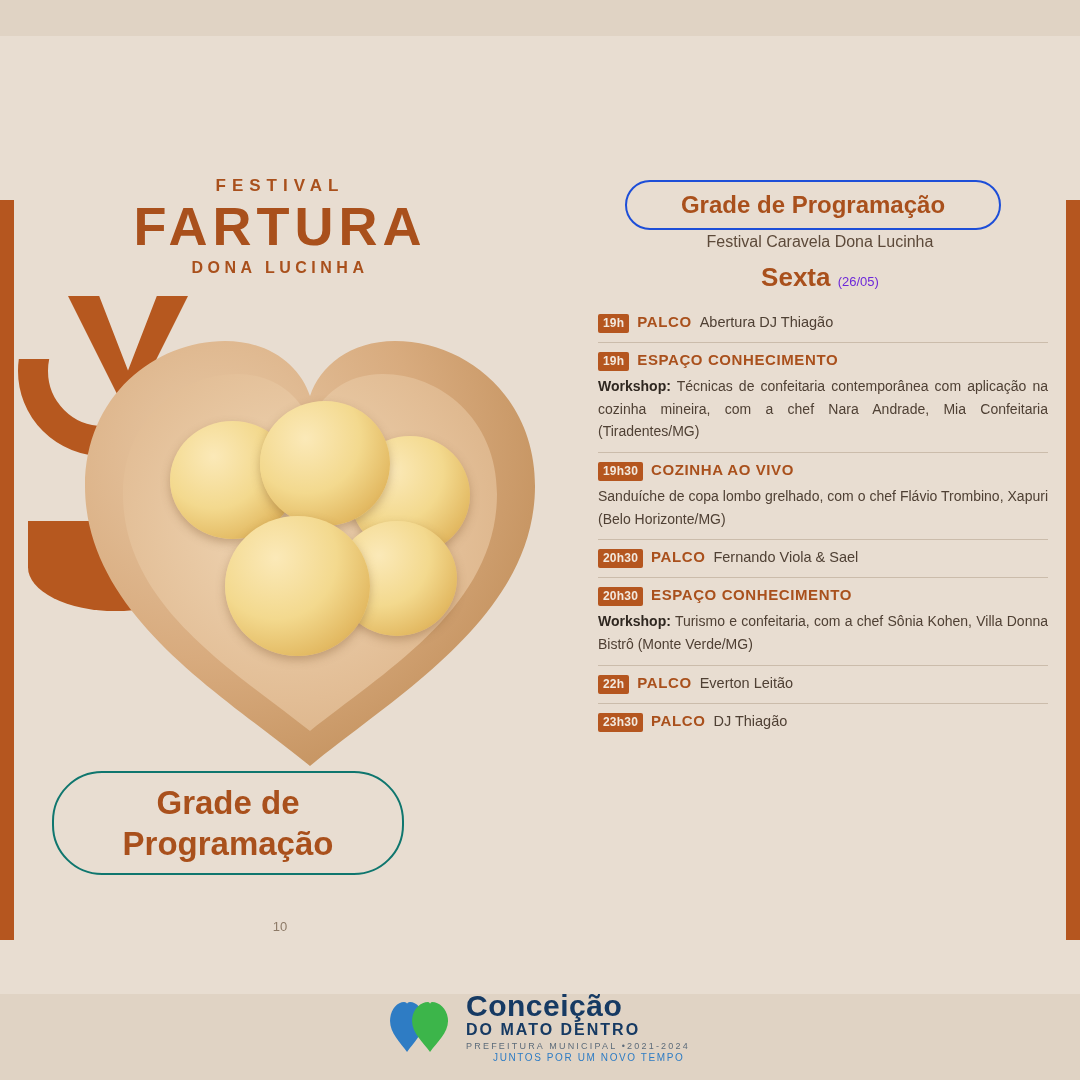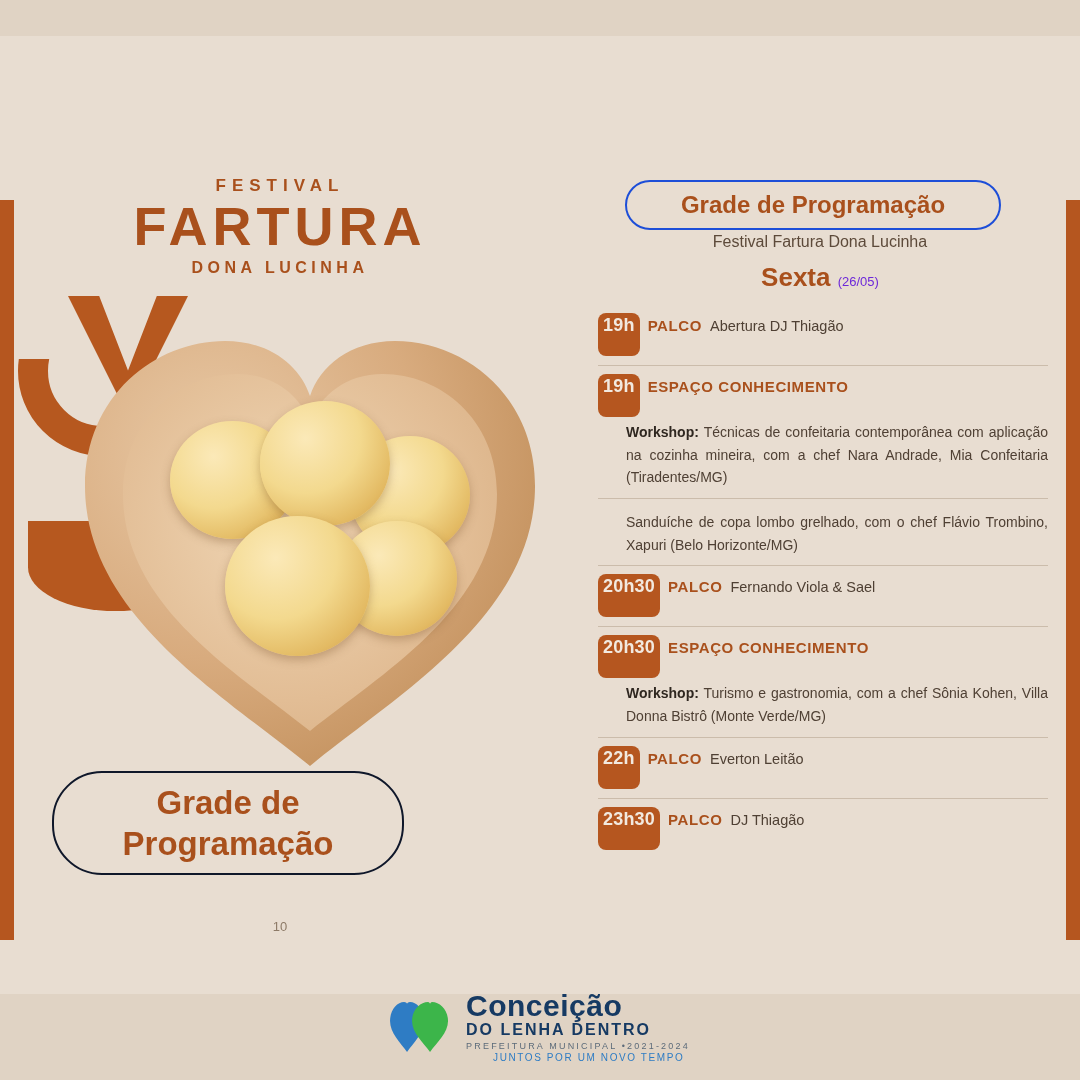--- a/index.html
+++ b/index.html
@@ -177,21 +177,21 @@
   .bread.b4 { left: 150px; top: 200px; width: 145px; height: 140px; }
   .bread.b5 { left: 262px; top: 205px; width: 120px; height: 115px; }
 
   
   .left-pill {
     position: absolute;
     left: 52px;
     top: 755px;
     width: 348px;
     height: 100px;
-    border: 2px solid #0f172a;
+    border: 2px solid #0f766e;
     border-radius: 50px;
     color: #a9501c;
     display: flex;
     align-items: center;
     justify-content: center;
     text-align: center;
     line-height: 1.25;
     font-size: 33px;
     font-weight: bold;
   }
@@ -264,44 +264,43 @@
   .ev:last-child { border-bottom: none; }
   .ev-head {
     display: flex;
     align-items: baseline;
     gap: 8px;
     flex-wrap: wrap;
   }
   .time {
     background: #b5561f;
     color: #f2e9df;
-    font-size: 18px;
-    font-weight: bold;
-    padding: 2px 5px 20px 5px;
-    border-radius: 8px;
+    font-size: 12px;
+    font-weight: bold;
+    padding: 2px 5px 3px 5px;
+    border-radius: 2px;
     letter-spacing: 0.2px;
     white-space: nowrap;
   }
   .venue {
     color: #a9501c;
     font-weight: bold;
     font-size: 15px;
     letter-spacing: 0.6px;
   }
   .inline-desc {
     color: #4f4034;
     font-size: 14.5px;
   }
   .ev-body {
     color: #4f4034;
     font-size: 14px;
     line-height: 1.62;
     margin-top: 4px;
     text-align: justify;
-    margin-left: 28px;
   }
   .ev-body .lead {
     color: #2f2720;
     font-weight: bold;
   }
 
   
   .footer {
     position: absolute;
     left: 0; right: 0;
@@ -400,21 +399,21 @@
         <div>Grade de</div>
         <div>Programação</div>
       </div>
     </div>
 
     <div class="page-number">10</div>
   </div>
 
   <div class="right-col">
     <div class="right-pill">Grade de Programação</div>
-    <div class="right-sub">Festival Fartura Dona Lucinha</div>
+    <div class="right-sub">Festival Caravela Dona Lucinha</div>
     <div class="right-day">
       <span>Sexta</span>
       <span class="date">(26/05)</span>
     </div>
 
     <div class="schedule">
 
       <div class="ev">
         <div class="ev-head">
           <span class="time">19h</span>
@@ -425,37 +424,41 @@
 
       <div class="ev">
         <div class="ev-head">
           <span class="time">19h</span>
           <span class="venue">ESPAÇO CONHECIMENTO</span>
         </div>
         <div class="ev-body"><span class="lead">Workshop:</span><span> Técnicas de confeitaria contemporânea com aplicação na cozinha mineira, com a chef Nara Andrade, Mia Confeitaria (Tiradentes/MG)</span></div>
       </div>
 
       <div class="ev">
+        <div class="ev-head">
+          <span class="time">19h30</span>
+          <span class="venue">COZINHA AO VIVO</span>
+        </div>
         <div class="ev-body"><span>Sanduíche de copa lombo grelhado, com o chef Flávio Trombino, Xapuri (Belo Horizonte/MG)</span></div>
       </div>
 
       <div class="ev">
         <div class="ev-head">
           <span class="time">20h30</span>
           <span class="venue">PALCO</span>
           <span class="inline-desc">Fernando Viola &amp; Sael</span>
         </div>
       </div>
 
       <div class="ev">
         <div class="ev-head">
           <span class="time">20h30</span>
           <span class="venue">ESPAÇO CONHECIMENTO</span>
         </div>
-        <div class="ev-body"><span class="lead">Workshop:</span><span> Turismo e gastronomia, com a chef  Sônia Kohen, Villa Donna Bistrô (Monte Verde/MG)</span></div>
+        <div class="ev-body"><span class="lead">Workshop:</span><span> Turismo e confeitaria, com a chef  Sônia Kohen, Villa Donna Bistrô (Monte Verde/MG)</span></div>
       </div>
 
 
       <div class="ev">
         <div class="ev-head">
           <span class="time">22h</span>
           <span class="venue">PALCO</span>
           <span class="inline-desc">Everton Leitão</span>
         </div>
       </div>
@@ -471,18 +474,18 @@
     </div>
   </div>
 
   <div class="footer">
     <div class="foot-mark">
       <div class="heart-blue"></div>
       <div class="heart-green"></div>
     </div>
     <div class="foot-text">
       <div class="foot-1">Conceição</div>
-      <div class="foot-2">DO LENHA DENTRO</div>
+      <div class="foot-2">DO MATO DENTRO</div>
       <div class="foot-3">PREFEITURA MUNICIPAL •2021-2024</div>
       <div class="foot-4">JUNTOS POR UM NOVO TEMPO</div>
     </div>
   </div>
 </div>
 
 </body></html>

